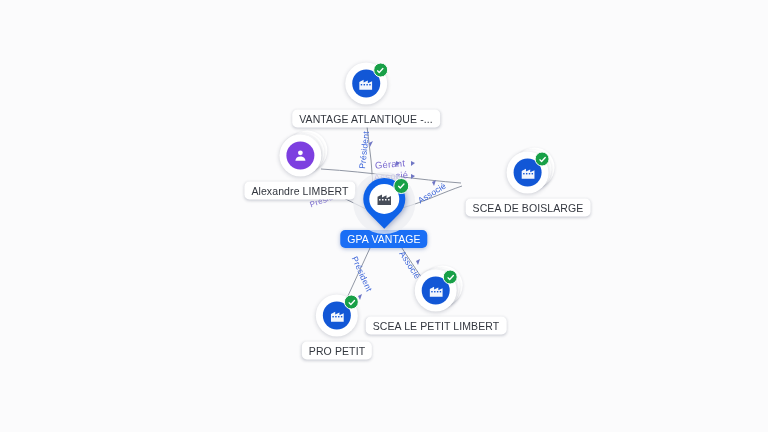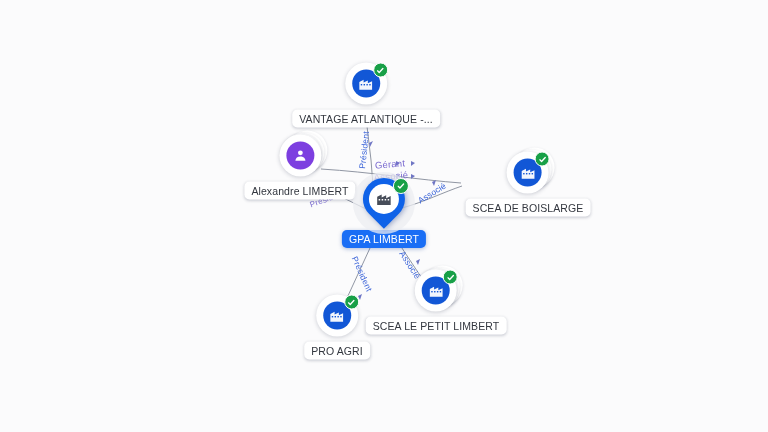--- a/index.html
+++ b/index.html
@@ -289,21 +289,21 @@
           <rect x="13" y="12" width="2" height="2" fill="#ffffff"></rect>
           <rect x="17" y="12" width="2" height="2" fill="#ffffff"></rect>
         </svg>
       </div>
       <div class="pin-check">
         <svg width="8" height="8" viewBox="0 0 24 24" fill="none" stroke="#ffffff" stroke-width="4" stroke-linecap="round" stroke-linejoin="round">
             <polyline points="4,13 9,18 20,6"></polyline>
           </svg>
       </div>
     </div>
-    <div class="node-label highlight" style="margin-top:-2px;">GPA LIMBERT</div>
+    <div class="node-label highlight" style="margin-top:-2px;">GPA VANTAGE</div>
   </div>
 
   <div class="node" style="left:436px; top:302px;">
     <div class="node-disc-wrap">
       <div class="stack s1"></div>
       <div class="stack s2"></div>
       <div class="stack s3"></div>
       <div class="disc">
         <div class="inner-circle company">
           <svg width="17" height="17" viewBox="0 0 24 24" fill="#ffffff" aria-hidden="true">
@@ -336,16 +336,16 @@
             <rect x="17" y="12" width="2" height="2" fill="#1257d6"></rect>
           </svg>
         </div>
       </div>
       <div class="check-badge">
         <svg width="8" height="8" viewBox="0 0 24 24" fill="none" stroke="#ffffff" stroke-width="4" stroke-linecap="round" stroke-linejoin="round">
             <polyline points="4,13 9,18 20,6"></polyline>
           </svg>
       </div>
     </div>
-    <div class="node-label">PRO AGRI</div>
+    <div class="node-label">PRO PETIT</div>
   </div>
 
 </div>
 
 </body></html>

